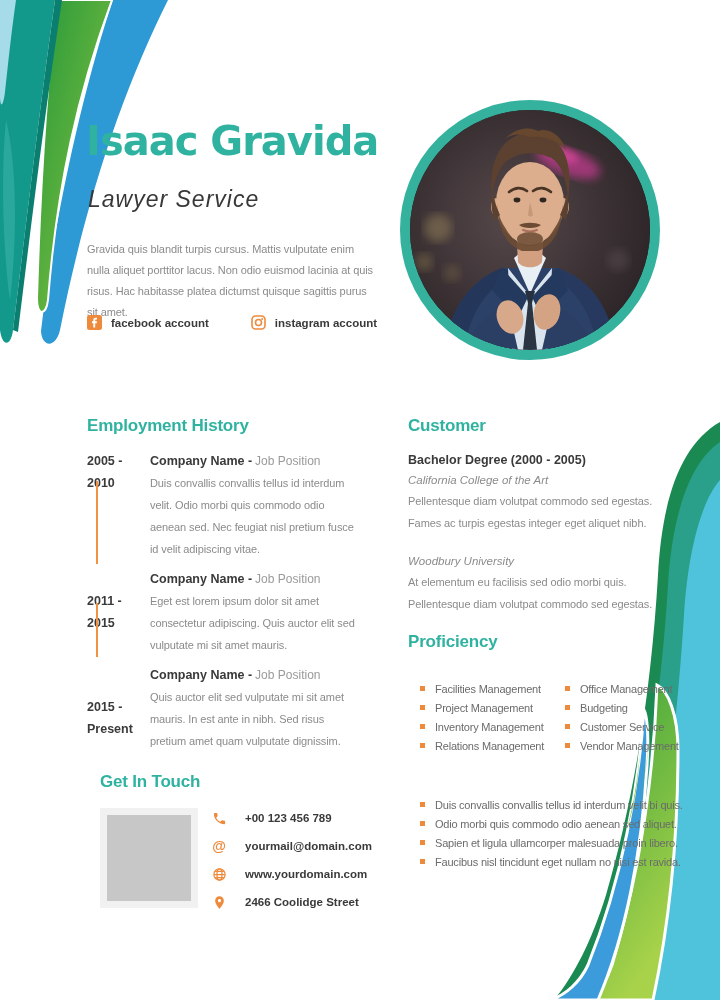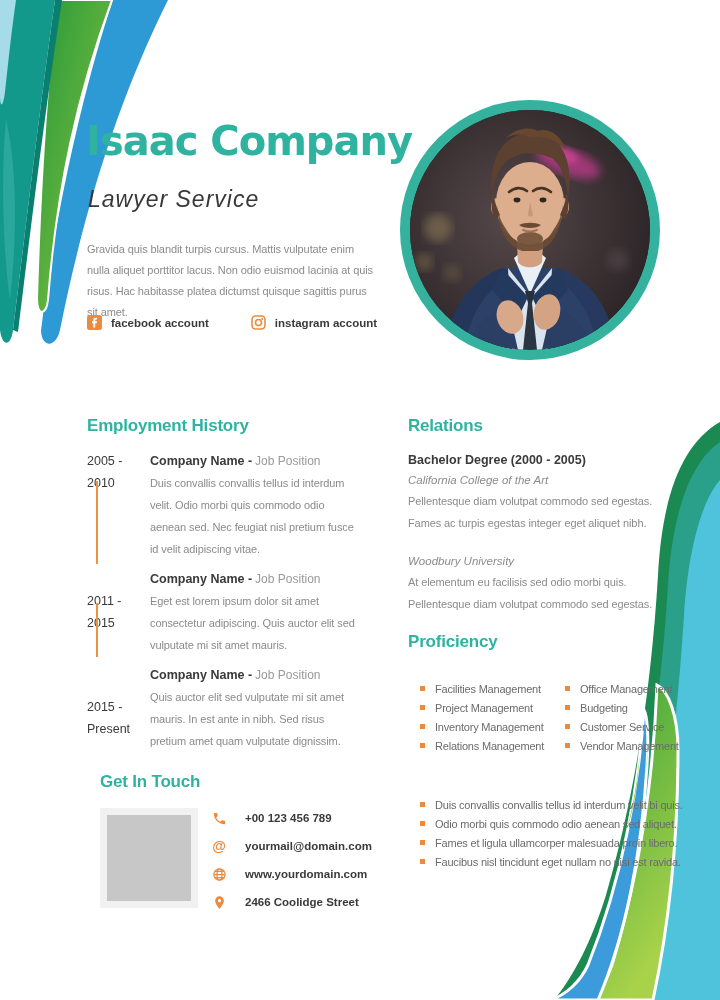--- a/index.html
+++ b/index.html
@@ -34,21 +34,21 @@
         border:10px solid #35B29E;border-radius:50%;overflow:hidden;background:#241f22;}
   .photo-ring svg{display:block;}
   
   .main{position:absolute;left:87px;top:410px;width:595px;display:grid;
         grid-template-columns:272px 274px;column-gap:49px;}
   .section-title{color:var(--teal);font-size:17px;font-weight:bold;
         letter-spacing:-0.2px;margin:0 0 14px 0;}
   
   .employment{position:relative;padding-top:6px;}
   .emp-entry{display:grid;grid-template-columns:63px 1fr;margin-bottom:8px;}
-  .emp-dates{font-size:12.5px;font-weight:normal;color:var(--dark);line-height:22px;}
+  .emp-dates{font-size:12.5px;font-weight:bold;color:var(--dark);line-height:22px;}
   .emp-dates.shift1{padding-top:22px;}
   .emp-dates.shift2{padding-top:32px;}
   .emp-company{font-size:12.5px;font-weight:bold;color:var(--dark);line-height:22px;}
   .emp-position{font-size:12px;font-weight:normal;color:#9A9A9A;margin-left:3px;}
   .emp-desc{font-size:11px;color:var(--gray);line-height:22px;letter-spacing:-0.1px;}
   .timeline-seg{position:absolute;left:9px;width:1.5px;background:#F09243;}
   .seg1{top:71px;height:83px;}
   .seg2{top:193px;height:54px;}
   
   .contact{padding-top:12px;padding-left:13px;}
@@ -107,21 +107,21 @@
     <path d="M170,2 C130,25 112,80 108,155 C102,255 88,365 56,475 C42,520 24,556 4,580 L170,580 Z" fill="#1B8A52"></path>
     <path d="M170,22 C140,42 122,95 118,165 C112,262 98,375 68,485 C56,525 42,556 26,580 L170,580 Z" fill="#2A9F8A"></path>
     <path d="M170,60 C152,80 138,130 134,195 C128,290 116,400 96,505 C88,538 78,562 66,580 L170,580 Z" fill="#4FC2DC"></path>
     <path d="M107,265 C104,345 92,445 62,545 C56,562 48,574 40,580 L103,580 C120,500 128,415 128,330 C128,295 118,270 107,265 Z" fill="url(#gGreenR)" stroke="#ffffff" stroke-width="3"></path>
     <path d="M94,290 C89,365 72,460 38,545 C30,562 16,575 0,580 L48,580 C76,515 92,430 97,345 C99,315 97,295 94,290 Z" fill="#3B9BDB" stroke="#ffffff" stroke-width="3"></path>
     <path d="M100,315 C96,355 90,385 82,408 C91,382 96,350 100,315 Z" fill="#6FB92E"></path>
     <path d="M90,332 C87,365 82,392 76,412 C84,390 88,362 90,332 Z" fill="#8CC63F"></path>
     <path d="M55,430 C50,470 42,505 32,535 C44,505 52,470 55,430 Z" fill="#ffffff" opacity="0.9"></path>
   </svg>
 
-  <div class="name">Isaac Company</div>
+  <div class="name">Isaac Gravida</div>
   <div class="subtitle">Lawyer Service</div>
   <div class="summary">Gravida quis blandit turpis cursus. Mattis vulputate enim nulla aliquet porttitor lacus. Non odio euismod lacinia at quis risus. Hac habitasse platea dictumst quisque sagittis purus sit amet.</div>
 
   <div class="social">
     <div class="social-item">
       <svg width="15" height="15" viewBox="0 0 15 15">
         <rect x="0" y="0" width="15" height="15" rx="2.5" fill="#EE8A3C"></rect>
         <path d="M8.2,12.5 L8.2,8.2 L9.8,8.2 L10,6.3 L8.2,6.3 L8.2,5.2 C8.2,4.7 8.5,4.4 9.1,4.4 L10,4.4 L10,2.7 L8.7,2.7 C7.2,2.7 6.3,3.6 6.3,5 L6.3,6.3 L5,6.3 L5,8.2 L6.3,8.2 L6.3,12.5 Z" fill="#ffffff"></path>
       </svg>
       <span class="social-label">facebook account</span>
@@ -282,21 +282,21 @@
               <span class="contact-value">2466 Coolidge Street</span>
             </div>
           </div>
         </div>
       </div>
     </div>
 
     <div>
 
       <div class="education">
-        <h2 class="section-title">Relations</h2>
+        <h2 class="section-title">Customer</h2>
         <div class="edu-item">
           <div class="edu-degree">Bachelor Degree (2000 - 2005)</div>
           <div class="edu-school">California College of the Art</div>
           <div class="edu-desc">Pellentesque diam volutpat commodo sed egestas. Fames ac turpis egestas integer eget aliquet nibh.</div>
         </div>
         <div class="edu-item">
           <div class="edu-school">Woodbury University</div>
           <div class="edu-desc">At elementum eu facilisis sed odio morbi quis. Pellentesque diam volutpat commodo sed egestas.</div>
         </div>
       </div>
@@ -348,21 +348,21 @@
           <li>
               <span class="bullet-sq"></span>
               <span>Duis convallis convallis tellus id interdum velit bi quis.</span>
             </li>
           <li>
               <span class="bullet-sq"></span>
               <span>Odio morbi quis commodo odio aenean sed aliquet.</span>
             </li>
           <li>
               <span class="bullet-sq"></span>
-              <span>Fames et ligula ullamcorper malesuada proin libero.</span>
+              <span>Sapien et ligula ullamcorper malesuada proin libero.</span>
             </li>
           <li>
               <span class="bullet-sq"></span>
               <span>Faucibus nisl tincidunt eget nullam no nisi est ravida.</span>
             </li>
         </ul>
       </div>
 
     </div>
   </div>

